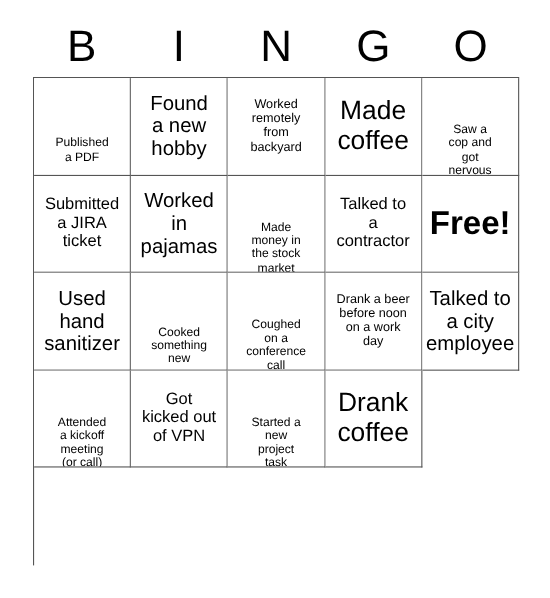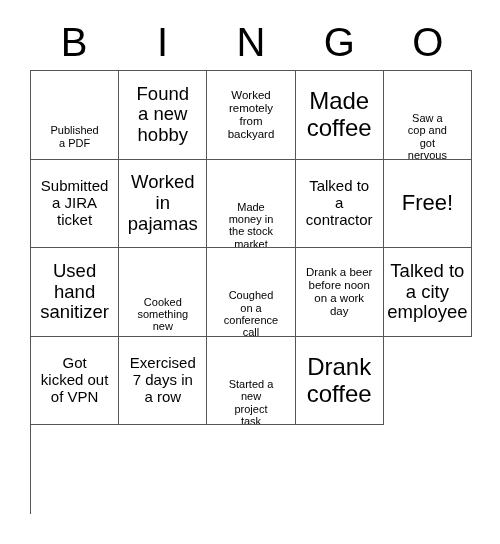--- a/index.html
+++ b/index.html
@@ -80,21 +80,21 @@
     white-space: pre-line;
     word-break: normal;
   }
 
   
   .sz-xs  .cell-text { font-size: 11.5px; }
   .sz-s   .cell-text { font-size: 11px; margin-top: 44px; }
   .sz-m   .cell-text { font-size: 15px; }
   .sz-l   .cell-text { font-size: 18.5px; }
   .sz-xl  .cell-text { font-size: 24px; }
-  .sz-xxl .cell-text { font-size: 22px; }
+  .sz-xxl .cell-text { font-size: 30px; font-weight: bold; }
 </style>
 </head>
 <body>
 
 <div id="bingo-card">
 
   <div class="header-row">
     <div class="header-cell">B</div>
     <div class="header-cell">I</div>
     <div class="header-cell">N</div>
@@ -172,30 +172,31 @@
         <span class="cell-text">Drank a beer
 before noon
 on a work
 day</span>
       </div>
       <div class="cell sz-l">
         <span class="cell-text">Talked to
 a city
 employee</span>
       </div>
+      <div class="cell sz-s">
+        <span class="cell-text">Attended
+a kickoff
+meeting
+(or call)</span>
+      </div>
       <div class="cell sz-m">
         <span class="cell-text">Got
 kicked out
 of VPN</span>
       </div>
-      <div class="cell sz-m">
-        <span class="cell-text">Exercised
-7 days in
-a row</span>
-      </div>
       <div class="cell sz-s">
         <span class="cell-text">Started a
 new
 project
 task</span>
       </div>
       <div class="cell sz-xl">
         <span class="cell-text">Drank
 coffee</span>
       </div>

